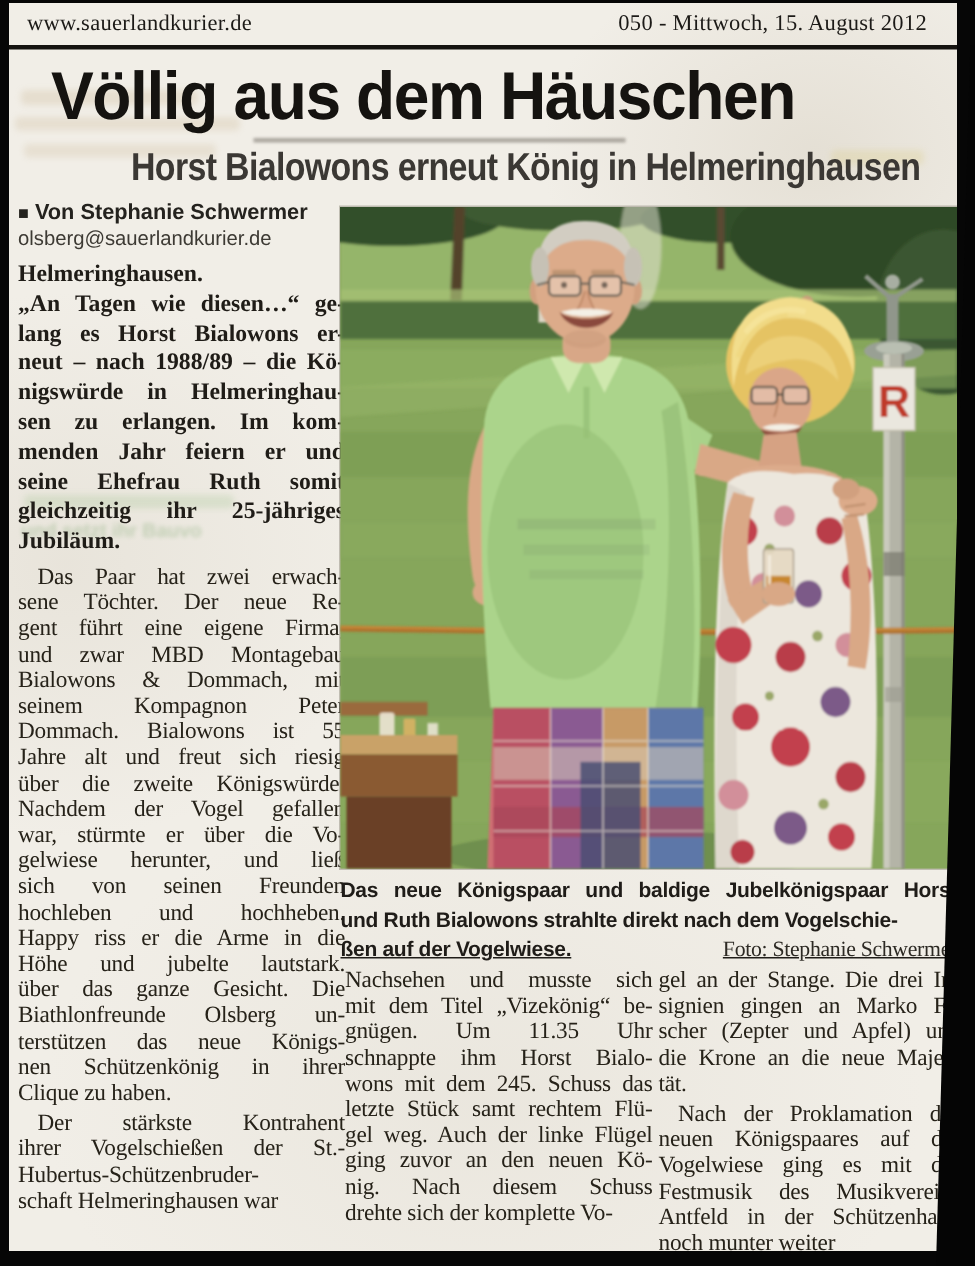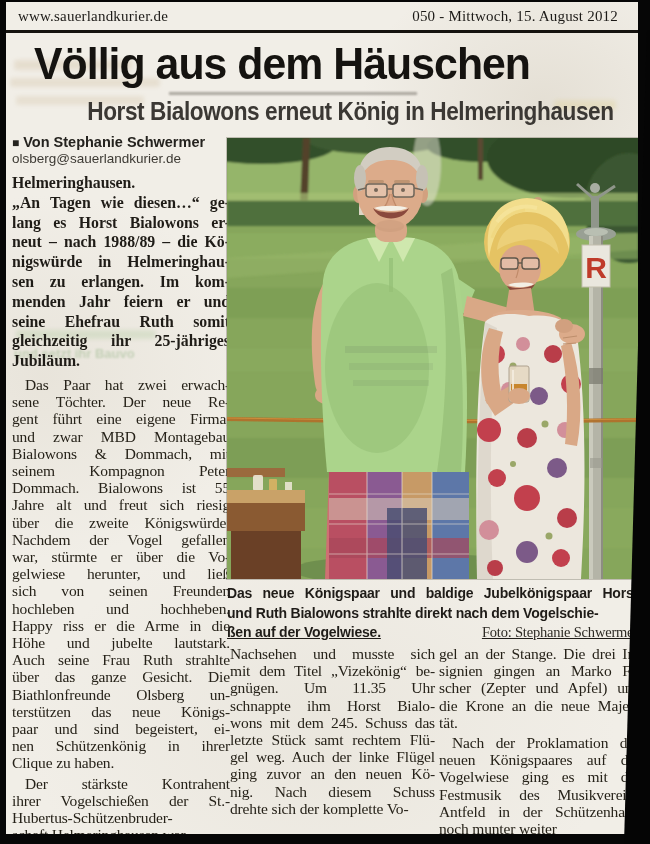--- a/index.html
+++ b/index.html
@@ -104,25 +104,23 @@
         <div class="tl">Dommach. Bialowons ist 55</div>
         <div class="tl">Jahre alt und freut sich riesig</div>
         <div class="tl">über die zweite Königswürde.</div>
         <div class="tl">Nachdem der Vogel gefallen</div>
         <div class="tl">war, stürmte er über die Vo-</div>
         <div class="tl">gelwiese herunter, und ließ</div>
         <div class="tl">sich von seinen Freunden</div>
         <div class="tl">hochleben und hochheben.</div>
         <div class="tl">Happy riss er die Arme in die</div>
         <div class="tl">Höhe und jubelte lautstark.</div>
-        <div class="tl">Auch seine Frau Ruth strahlte</div>
         <div class="tl">über das ganze Gesicht. Die</div>
         <div class="tl">Biathlonfreunde Olsberg un-</div>
         <div class="tl">terstützen das neue Königs-</div>
-        <div class="tl">paar und sind begeistert, ei-</div>
         <div class="tl">nen Schützenkönig in ihrer</div>
         <div class="tl tl-last">Clique zu haben.</div>
       </div>
     <div class="body-txt para indent">
         <div class="tl">Der stärkste Kontrahent</div>
         <div class="tl">ihrer Vogelschießen der St.-</div>
         <div class="tl">Hubertus-Schützenbruder-</div>
         <div class="tl tl-last">schaft Helmeringhausen war</div>
       </div>
   </div>

